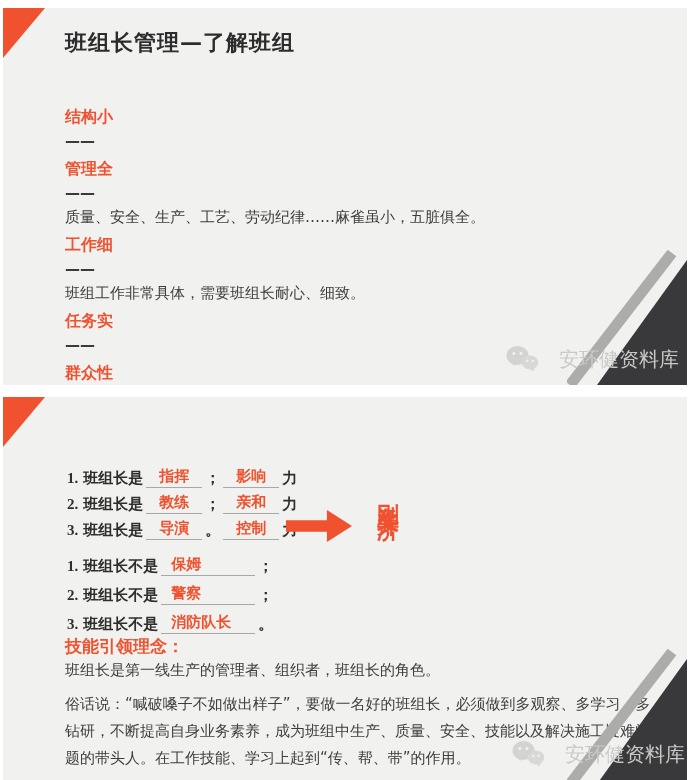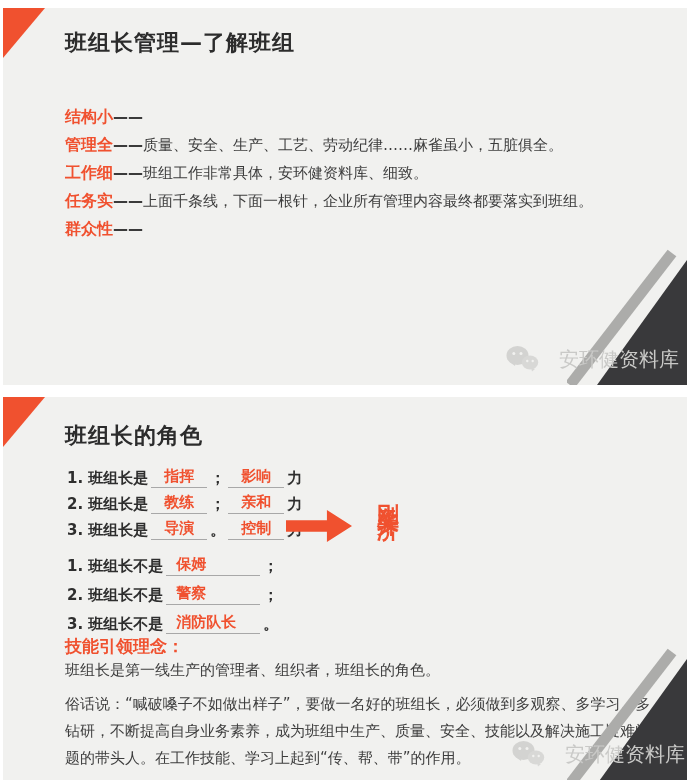--- a/index.html
+++ b/index.html
@@ -31,29 +31,29 @@
     clip-path:polygon(0 0,100% 0,0 100%);
   }
   .slide-title{
     position:absolute;left:62px;top:20px;margin:0;
     font-size:22px;font-weight:bold;color:#2c2c2c;letter-spacing:1px;
   }
   #slide2 .slide-title{top:24px;}
 
   
   .s1-list{position:absolute;left:62px;top:97px;right:38px;}
-  .s1-item{display:flex;align-items:flex-start;font-size:15px;line-height:24px;margin-bottom:4px;color:var(--text);}
+  .s1-item{display:flex;align-items:flex-start;font-size:15px;line-height:24px;margin-bottom:4px;color:var(--text);flex-direction:column;}
   .kw{color:var(--accent);font-weight:bold;font-size:16px;white-space:nowrap;}
   .dash{font-weight:bold;color:#3a3a3a;white-space:pre;}
   .desc{flex:1;}
 
   
   .roles-are{position:absolute;left:64px;top:68px;}
   .roles-not{position:absolute;left:64px;top:155px;}
-  .role-row{font-size:15px;font-weight:bold;color:#2e2e2e;line-height:26px;white-space:nowrap;}
+  .role-row{font-size:15px;font-weight:bold;color:#2e2e2e;line-height:26px;white-space:nowrap;font-family:Liberation Serif, serif;}
   .roles-not .role-row{line-height:29px;}
   .num{margin-right:5px;}
   .blank{
     display:inline-block;border-bottom:1px solid var(--underline);
     text-align:center;min-width:56px;margin:0 3px;line-height:17px;
   }
   .blank .ans{
     color:var(--accent);font-weight:bold;display:inline-block;
     transform:translateY(-2px);font-size:15px;
   }
@@ -100,26 +100,25 @@
         <span class="dash">——</span>
     </div>
     <div class="s1-item">
       <span class="kw">管理全</span>
         <span class="dash">——</span>
         <span class="desc">质量、安全、生产、工艺、劳动纪律……麻雀虽小，五脏俱全。</span>
     </div>
     <div class="s1-item">
       <span class="kw">工作细</span>
         <span class="dash">——</span>
-        <span class="desc">班组工作非常具体，安环健资料库、细致。</span>
+        <span class="desc">班组工作非常具体，需要班组长耐心、细致。</span>
     </div>
     <div class="s1-item">
       <span class="kw">任务实</span>
         <span class="dash">——</span>
-        <span class="desc">上面千条线，下面一根针，企业所有管理内容最终都要落实到班组。</span>
     </div>
     <div class="s1-item">
       <span class="kw">群众性</span>
         <span class="dash">——</span>
     </div>
   </div>
 
   <svg class="corner-dark" viewBox="0 0 120 140">
     <line x1="3" y1="140" x2="105" y2="8" stroke-width="11" style="stroke:var(--stripe)"></line>
     <polygon points="120,15 120,140 30,140" style="fill:var(--dark-corner)"></polygon>
@@ -135,21 +134,20 @@
       <polygon points="30,24 27,26.5 26,22.5" fill="#d8d8d6"></polygon>
       <circle cx="22.3" cy="16" r="1.2" fill="#f1f1ef"></circle>
       <circle cx="27.7" cy="16" r="1.2" fill="#f1f1ef"></circle>
     </svg>
     <span>安环健资料库</span>
   </div>
 </div>
 
 <div class="slide" id="slide2">
   <div class="corner-red"></div>
-  <h1 class="slide-title">班组长的角色</h1>
 
   <div class="roles-are">
     <div class="role-row">
       <span class="num">1.</span><span>班组长是</span><span class="blank"><span class="ans">指挥</span></span><span>；</span><span class="blank"><span class="ans">影响</span></span><span>力</span>
     </div>
     <div class="role-row">
       <span class="num">2.</span><span>班组长是</span><span class="blank"><span class="ans">教练</span></span><span>；</span><span class="blank"><span class="ans">亲和</span></span><span>力</span>
     </div>
     <div class="role-row">
       <span class="num">3.</span><span>班组长是</span><span class="blank"><span class="ans">导演</span></span><span>。</span><span class="blank"><span class="ans">控制</span></span><span>力</span>

